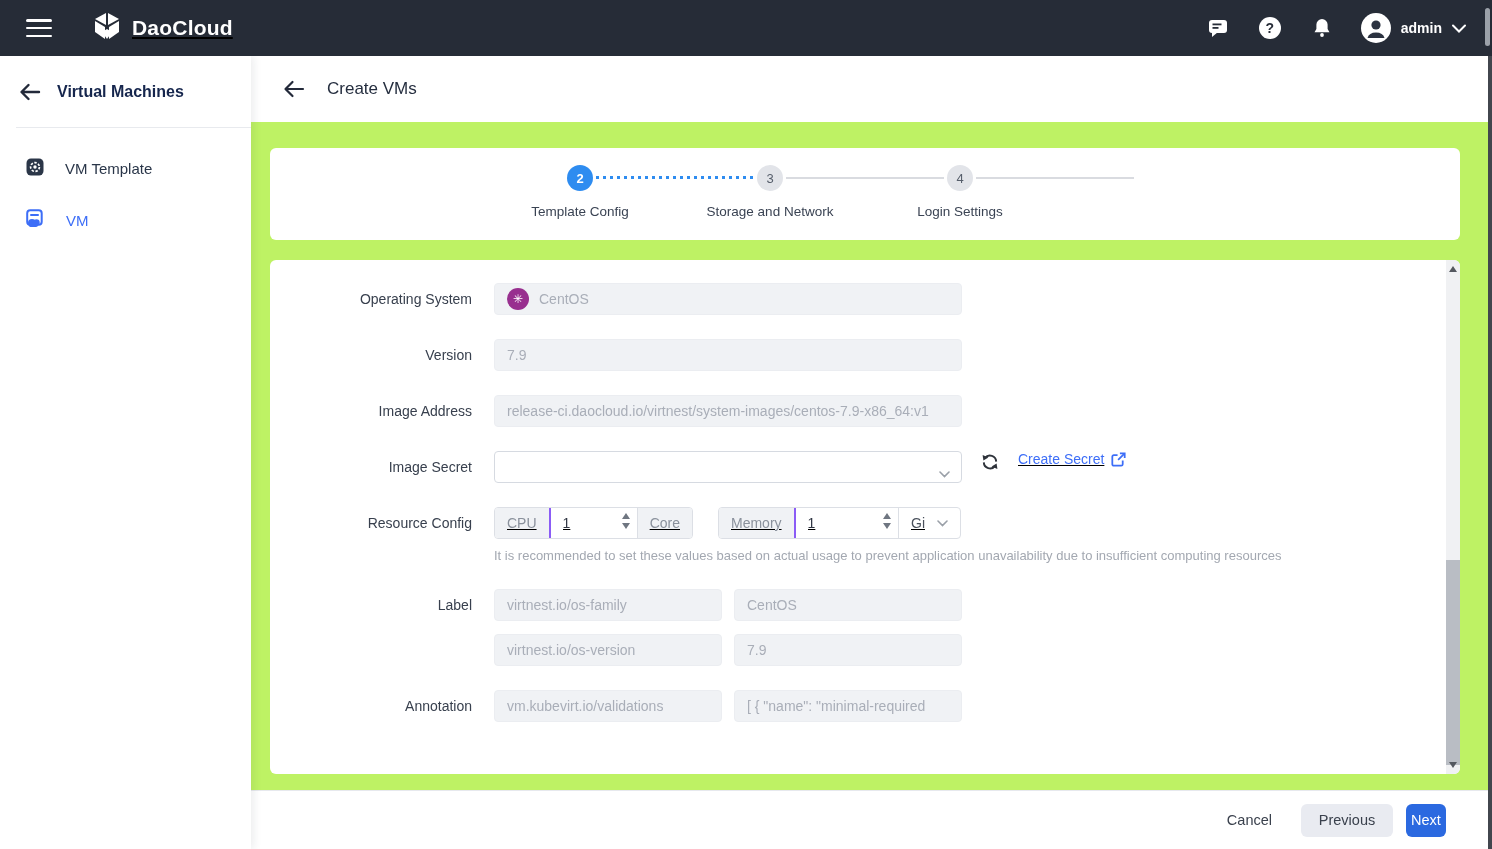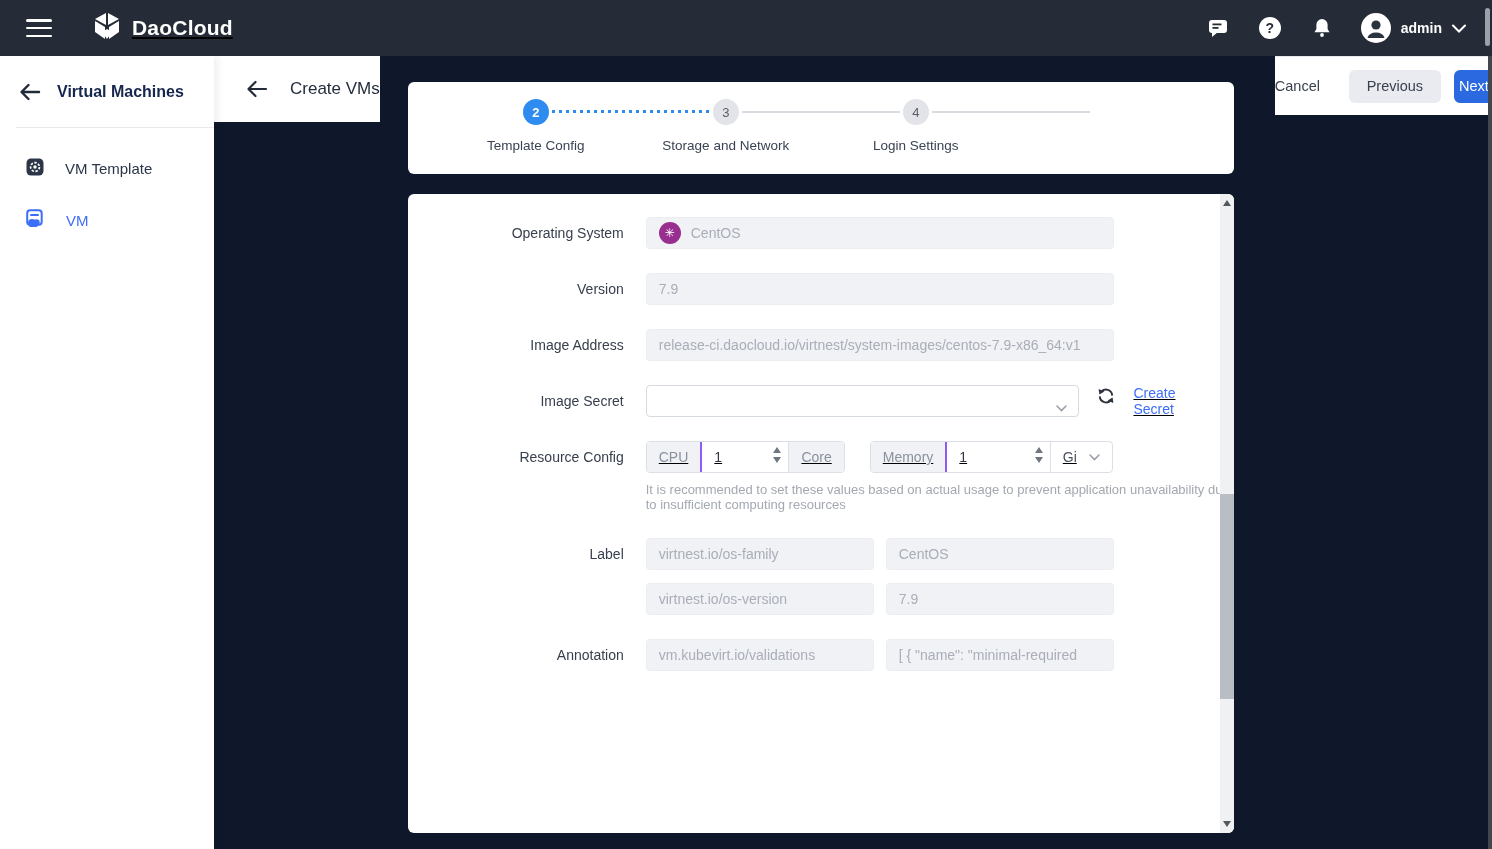--- a/index.html
+++ b/index.html
@@ -28,33 +28,33 @@
     border-radius:3px; background:#A9AEB6; opacity:.9; }
 
   
   .win-scroll { position:fixed; right:0; top:56px; bottom:0; width:4px;
     background:#42464E; z-index:50; }
 
   
   .shell { display:flex; height:793px; }
 
   
-  .sidebar { width:214px; background:#fff; z-index:5;
+  .sidebar { width:251px; background:#fff; z-index:5;
     box-shadow:3px 0 8px rgba(31,41,55,.08); }
   .side-header { height:71px; display:flex; align-items:center; gap:15px;
     padding-left:18px; }
   .side-title { font-size:16px; font-weight:bold; color:#16264D; }
   .side-divider { border-top:1px solid #E8EAEE; margin-left:16px; }
   .side-nav { padding-top:14px; }
   .side-item { height:52px; display:flex; align-items:center; gap:20px;
     padding-left:25px; cursor:pointer; font-size:15px; color:#2A3649; }
   .side-item.active { color:#3D6EF7; }
 
   
-  .main { flex:1; display:flex; background:#0f172a; min-width:0;gap:9px; }
+  .main { flex:1; display:flex; flex-direction:column; background:#bef264; min-width:0; }
   .page-header { height:66px; background:#fff; display:flex; align-items:center;
     gap:21px; padding-left:31px; flex:0 0 auto; }
   .page-title { font-size:17px; font-weight:500; color:#252E3F; }
   .back-btn { width:24px; height:24px; display:flex; align-items:center;
     justify-content:center; cursor:pointer; }
 
   .content { flex:1; display:flex; flex-direction:column; min-height:0; }
 
   
   .stepper-card { height:92px; background:#fff; border-radius:6px;
@@ -68,21 +68,21 @@
   .step-circle.done { background:#EAF4FE; border:1px solid #8FC3F2; }
   .step-circle.active { background:#2E8CF0; color:#fff; font-weight:bold; }
   .step-circle.pending { background:#E2E4E9; color:#565E6B; }
   .step-label { margin-top:13px; font-size:13.5px; color:#3A4353; }
   .connector { position:absolute; top:29px; height:2px; background:#D9DBE0; }
   .connector.dotted { height:3px; top:28px; background:repeating-linear-gradient(
     to right, #2E8CF0 0 3px, transparent 3px 7px); }
 
   
   .form-card { position:relative; background:#fff; border-radius:6px;
-    margin:20px 32px 16px 19px; flex:1; padding:23px 0 0 36px; overflow:hidden; }
+    margin:20px 32px 16px 19px; flex:1; padding:23px 0 0 22px; overflow:hidden; }
   .form-row { display:flex; align-items:flex-start; margin-bottom:24px; }
   .form-row.tight { margin-bottom:13px; }
   .f-label { width:180px; text-align:right; font-size:14px; color:#38404E;
     line-height:32px; flex:0 0 auto; }
   .f-field { margin-left:22px; }
   .dis-input { width:468px; height:32px; background:#F0F2F5;
     border:1px solid #EBEDF1; border-radius:4px; display:flex; align-items:center;
     padding:0 12px; font-size:14px; color:#A9AEB8; white-space:nowrap; overflow:hidden; }
   .dis-input.half { width:228px; }
   .pair { display:flex; gap:12px; }

